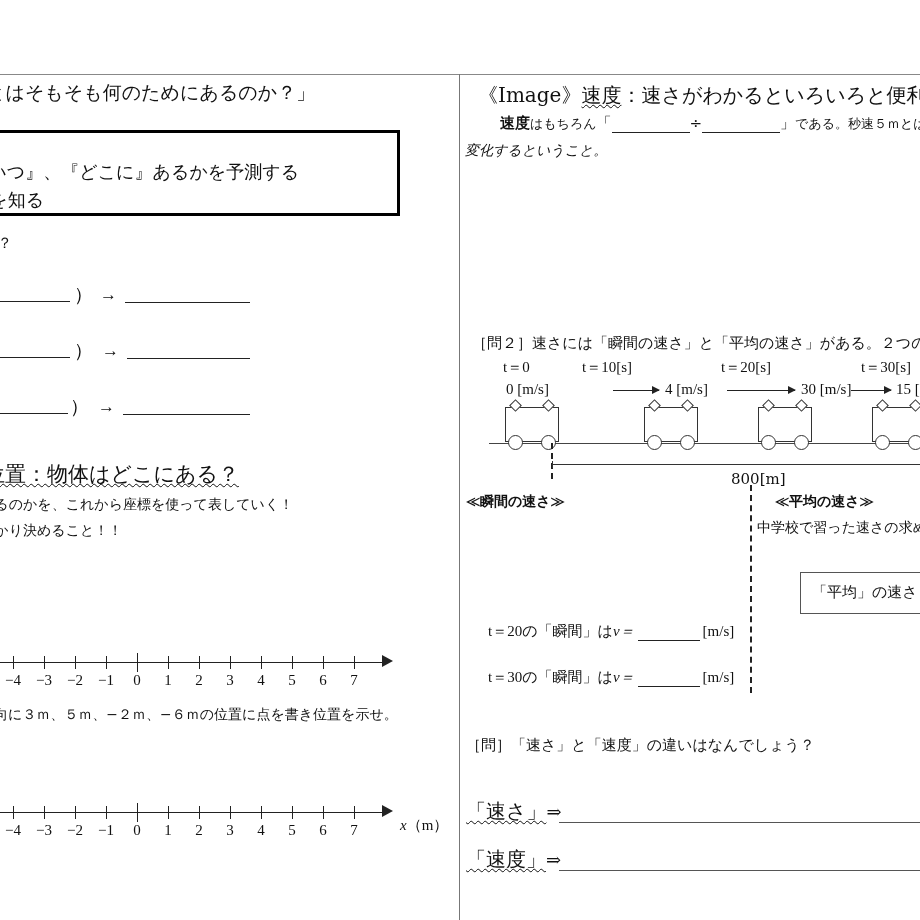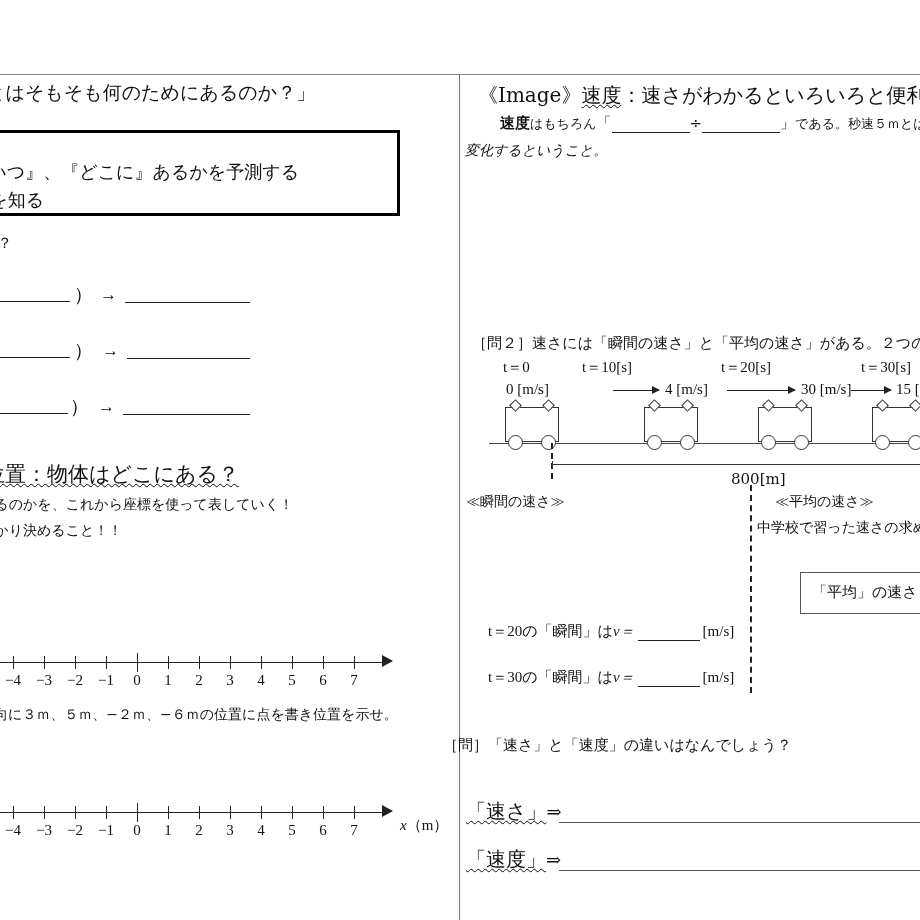--- a/index.html
+++ b/index.html
@@ -224,21 +224,21 @@
     left: 0; top: -3px;
     width: 1px; height: 7px;
     background: #333333;
   }
   .dim-lab {
     position: absolute;
     font-size: 15px;
     white-space: nowrap;
   }
 
-  .sec-head { font-size: 14px; font-weight: normal; }
+  .sec-head { font-size: 14px; font-weight: bold; }
   .vrow { font-size: 15px; }
   .vblank {
     display: inline-block;
     border-bottom: 1px solid #222222;
     width: 62px;
     vertical-align: bottom;
     margin: 0 3px;
   }
 
   .avg-box {
@@ -440,21 +440,21 @@
     <span>t＝30</span><span class="jp">の「瞬間」は</span><span style="font-style:italic;">v＝</span><span class="vblank"></span><span>[m/s]</span>
   </div>
 
   <div class="dashv" style="left:750px; top:485px; height:208px;"></div>
 
   <div class="t jp sec-head" style="left:775px; top:493px;">≪平均の速さ≫</div>
   <div class="t jp" style="left:757px; top:519px; font-size:14px;">中学校で習った速さの求め方</div>
   <div class="avg-box"></div>
   <div class="t jp avg-box-txt">「平均」の速さ＝</div>
 
-  <div class="t jp" style="left:443px; top:736px; font-size:15px;">［問］「速さ」と「速度」の違いはなんでしょう？</div>
+  <div class="t jp" style="left:466px; top:736px; font-size:15px;">［問］「速さ」と「速度」の違いはなんでしょう？</div>
 
   <div class="t jp ans-lab" style="left:466px; top:798px;">
     <span class="u-wave">「速さ」</span><span class="dbl-arrow">⇒</span>
   </div>
   <div class="ans-line" style="left:559px; top:822px; width:361px;"></div>
 
   <div class="t jp ans-lab" style="left:466px; top:846px;">
     <span class="u-wave">「速度」</span><span class="dbl-arrow">⇒</span>
   </div>
   <div class="ans-line" style="left:559px; top:870px; width:361px;"></div>

